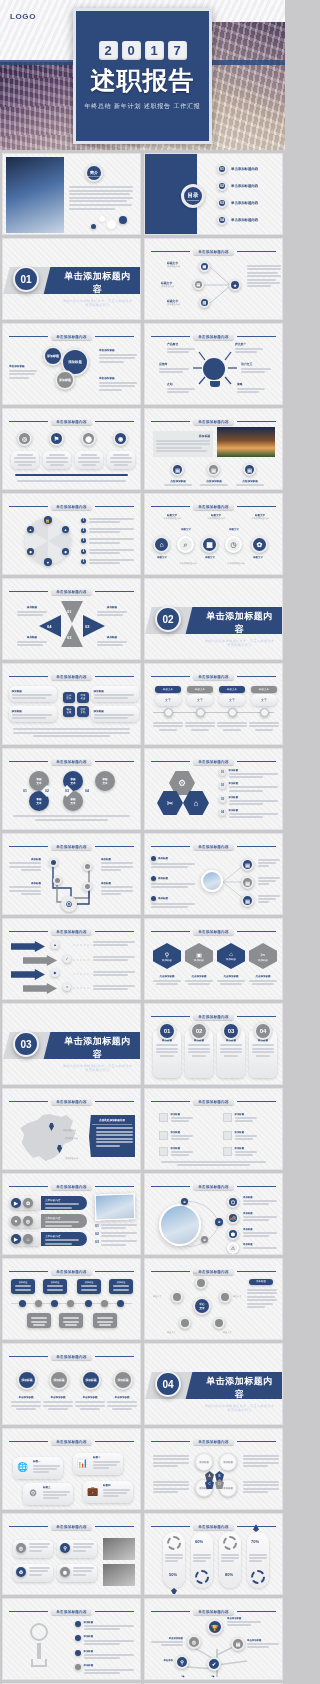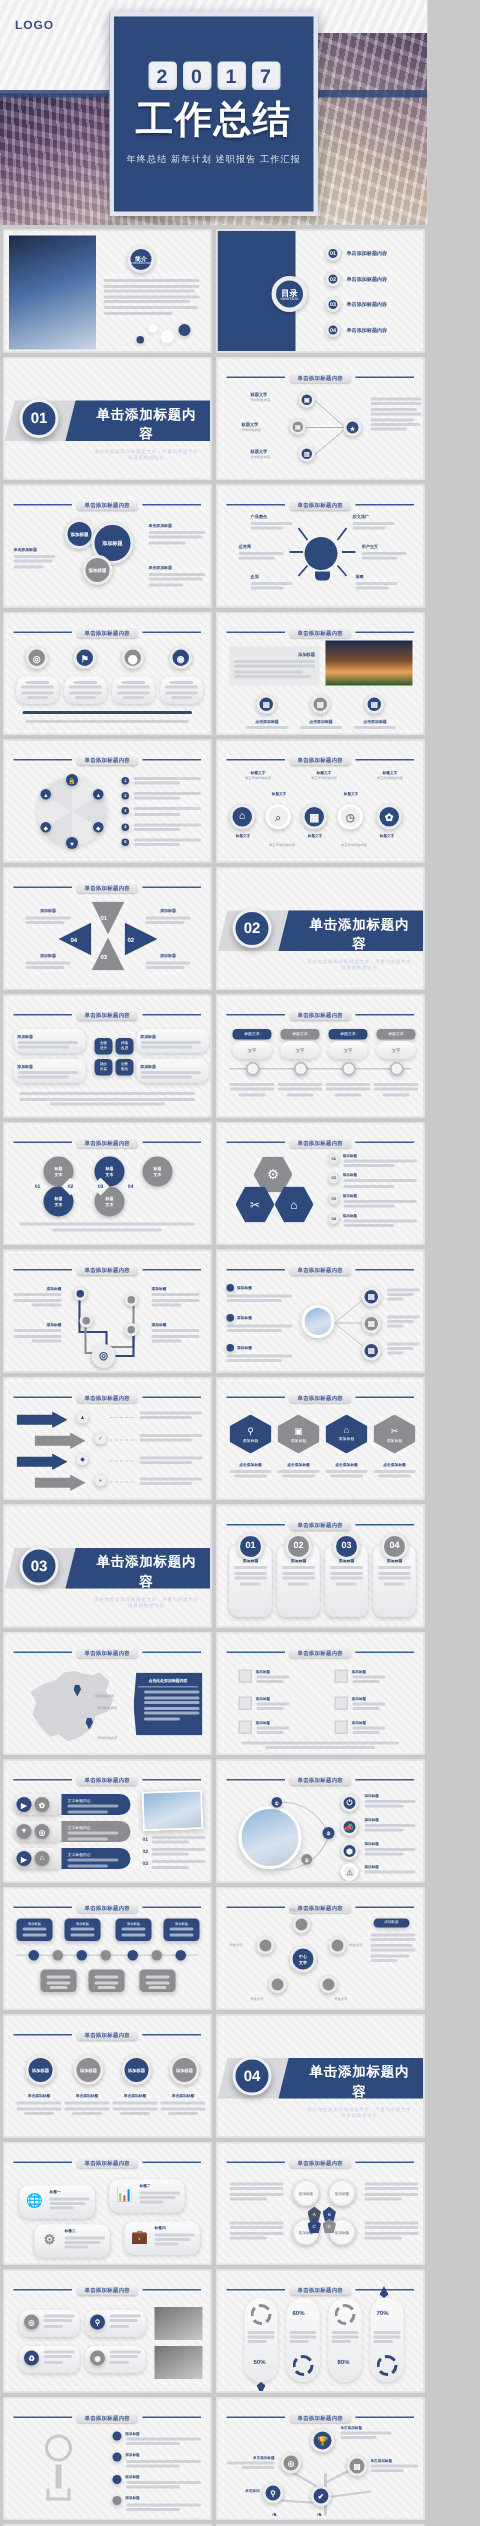--- a/index.html
+++ b/index.html
@@ -138,21 +138,21 @@
     <div class="cover-photo-r"></div>
     <div class="cover-band"></div>
     <div class="cover-logo">LOGO</div>
     <div class="cover-card">
       <div class="year-row">
         <div class="year-box">2</div>
         <div class="year-box">0</div>
         <div class="year-box">1</div>
         <div class="year-box">7</div>
       </div>
-      <div class="cover-title">工作总结</div>
+      <div class="cover-title">述职报告</div>
       <div class="cover-sub">年终总结  新年计划  述职报告  工作汇报</div>
     </div>
   </div>
 
   <div class="grid">
 
     <div class="slide">
       <div class="blk" style="left:3px;top:3px;width:58px;height:76px;">
         <div style="width:100%;height:100%;" class="photo-a"></div>
       </div>

